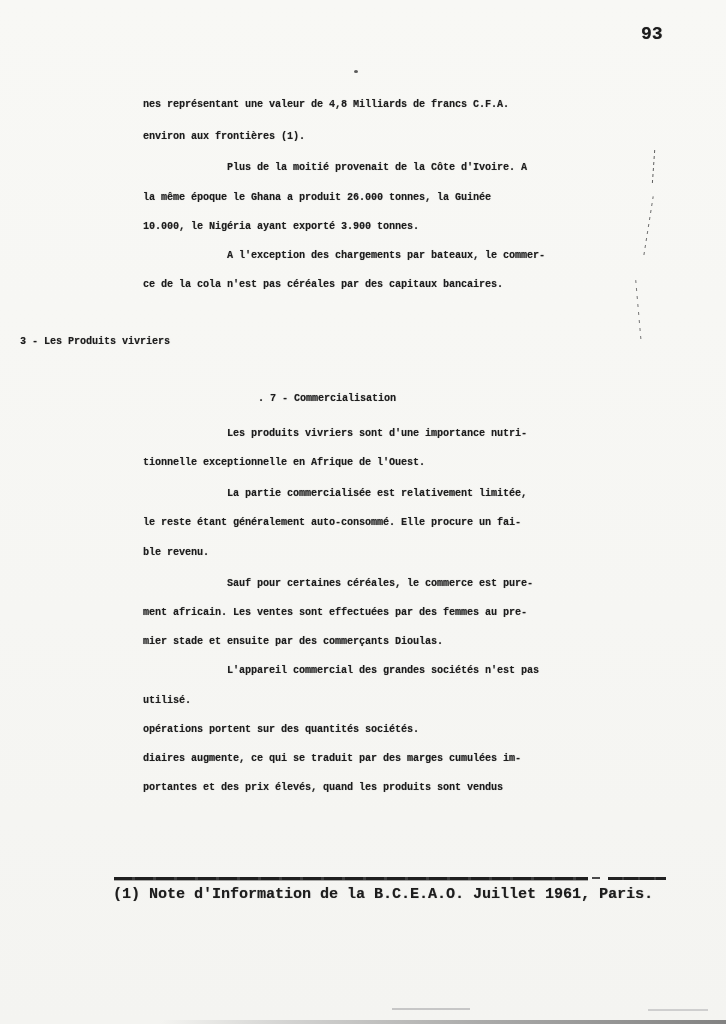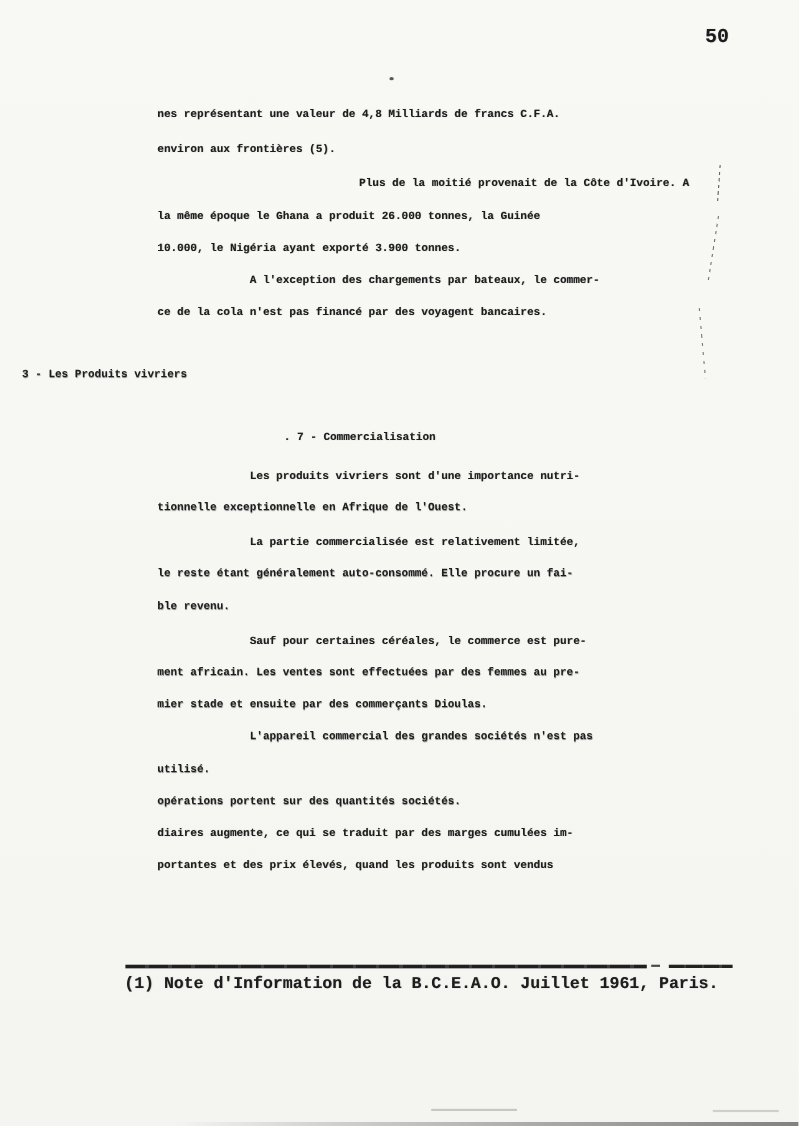--- a/index.html
+++ b/index.html
@@ -109,30 +109,30 @@
       rgba(160,160,160,0) 0%, rgba(160,160,160,0) 22%,
       rgba(170,170,170,0.45) 40%, rgba(140,140,140,0.7) 66%,
       rgba(110,110,110,0.85) 100%);
   }
 </style>
 </head>
 <body>
 
 <div class="page">
 
-  <div class="page-number">50</div>
+  <div class="page-number">93</div>
 
   <div class="text-block" id="text-block">
       <div class="line body">nes représentant une valeur de 4,8 Milliards de francs C.F.A.</div>
-      <div class="line body" style="margin-top: 3px;">environ aux frontières (5).</div>
-      <div class="line body indent" style="margin-top: 2px; text-align: center;">Plus de la moitié provenait de la Côte d'Ivoire. A</div>
+      <div class="line body" style="margin-top: 3px;">environ aux frontières (1).</div>
+      <div class="line body indent" style="margin-top: 2px;">Plus de la moitié provenait de la Côte d'Ivoire. A</div>
       <div class="line body">la même époque le Ghana a produit 26.000 tonnes, la Guinée</div>
       <div class="line body">10.000, le Nigéria ayant exporté 3.900 tonnes.</div>
       <div class="line body indent">A l'exception des chargements par bateaux, le commer-</div>
-      <div class="line body">ce de la cola n'est pas financé par des voyagent bancaires.</div>
+      <div class="line body">ce de la cola n'est pas céréales par des capitaux bancaires.</div>
       <div class="line heading" style="margin-top: 28px; padding-left: 20px;">3 - Les Produits vivriers</div>
       <div class="line subheading" style="margin-top: 27px;">. 7 - Commercialisation</div>
       <div class="line body indent" style="margin-top: 6px;">Les produits vivriers sont d'une importance nutri-</div>
       <div class="line body">tionnelle exceptionnelle en Afrique de l'Ouest.</div>
       <div class="line body indent" style="margin-top: 2px;">La partie commercialisée est relativement limitée,</div>
       <div class="line body">le reste étant généralement auto-consommé. Elle procure un fai-</div>
       <div class="line body">ble revenu.</div>
       <div class="line body indent" style="margin-top: 2px;">Sauf pour certaines céréales, le commerce est pure-</div>
       <div class="line body">ment africain. Les ventes sont effectuées par des femmes au pre-</div>
       <div class="line body">mier stade et ensuite par des commerçants Dioulas.</div>

